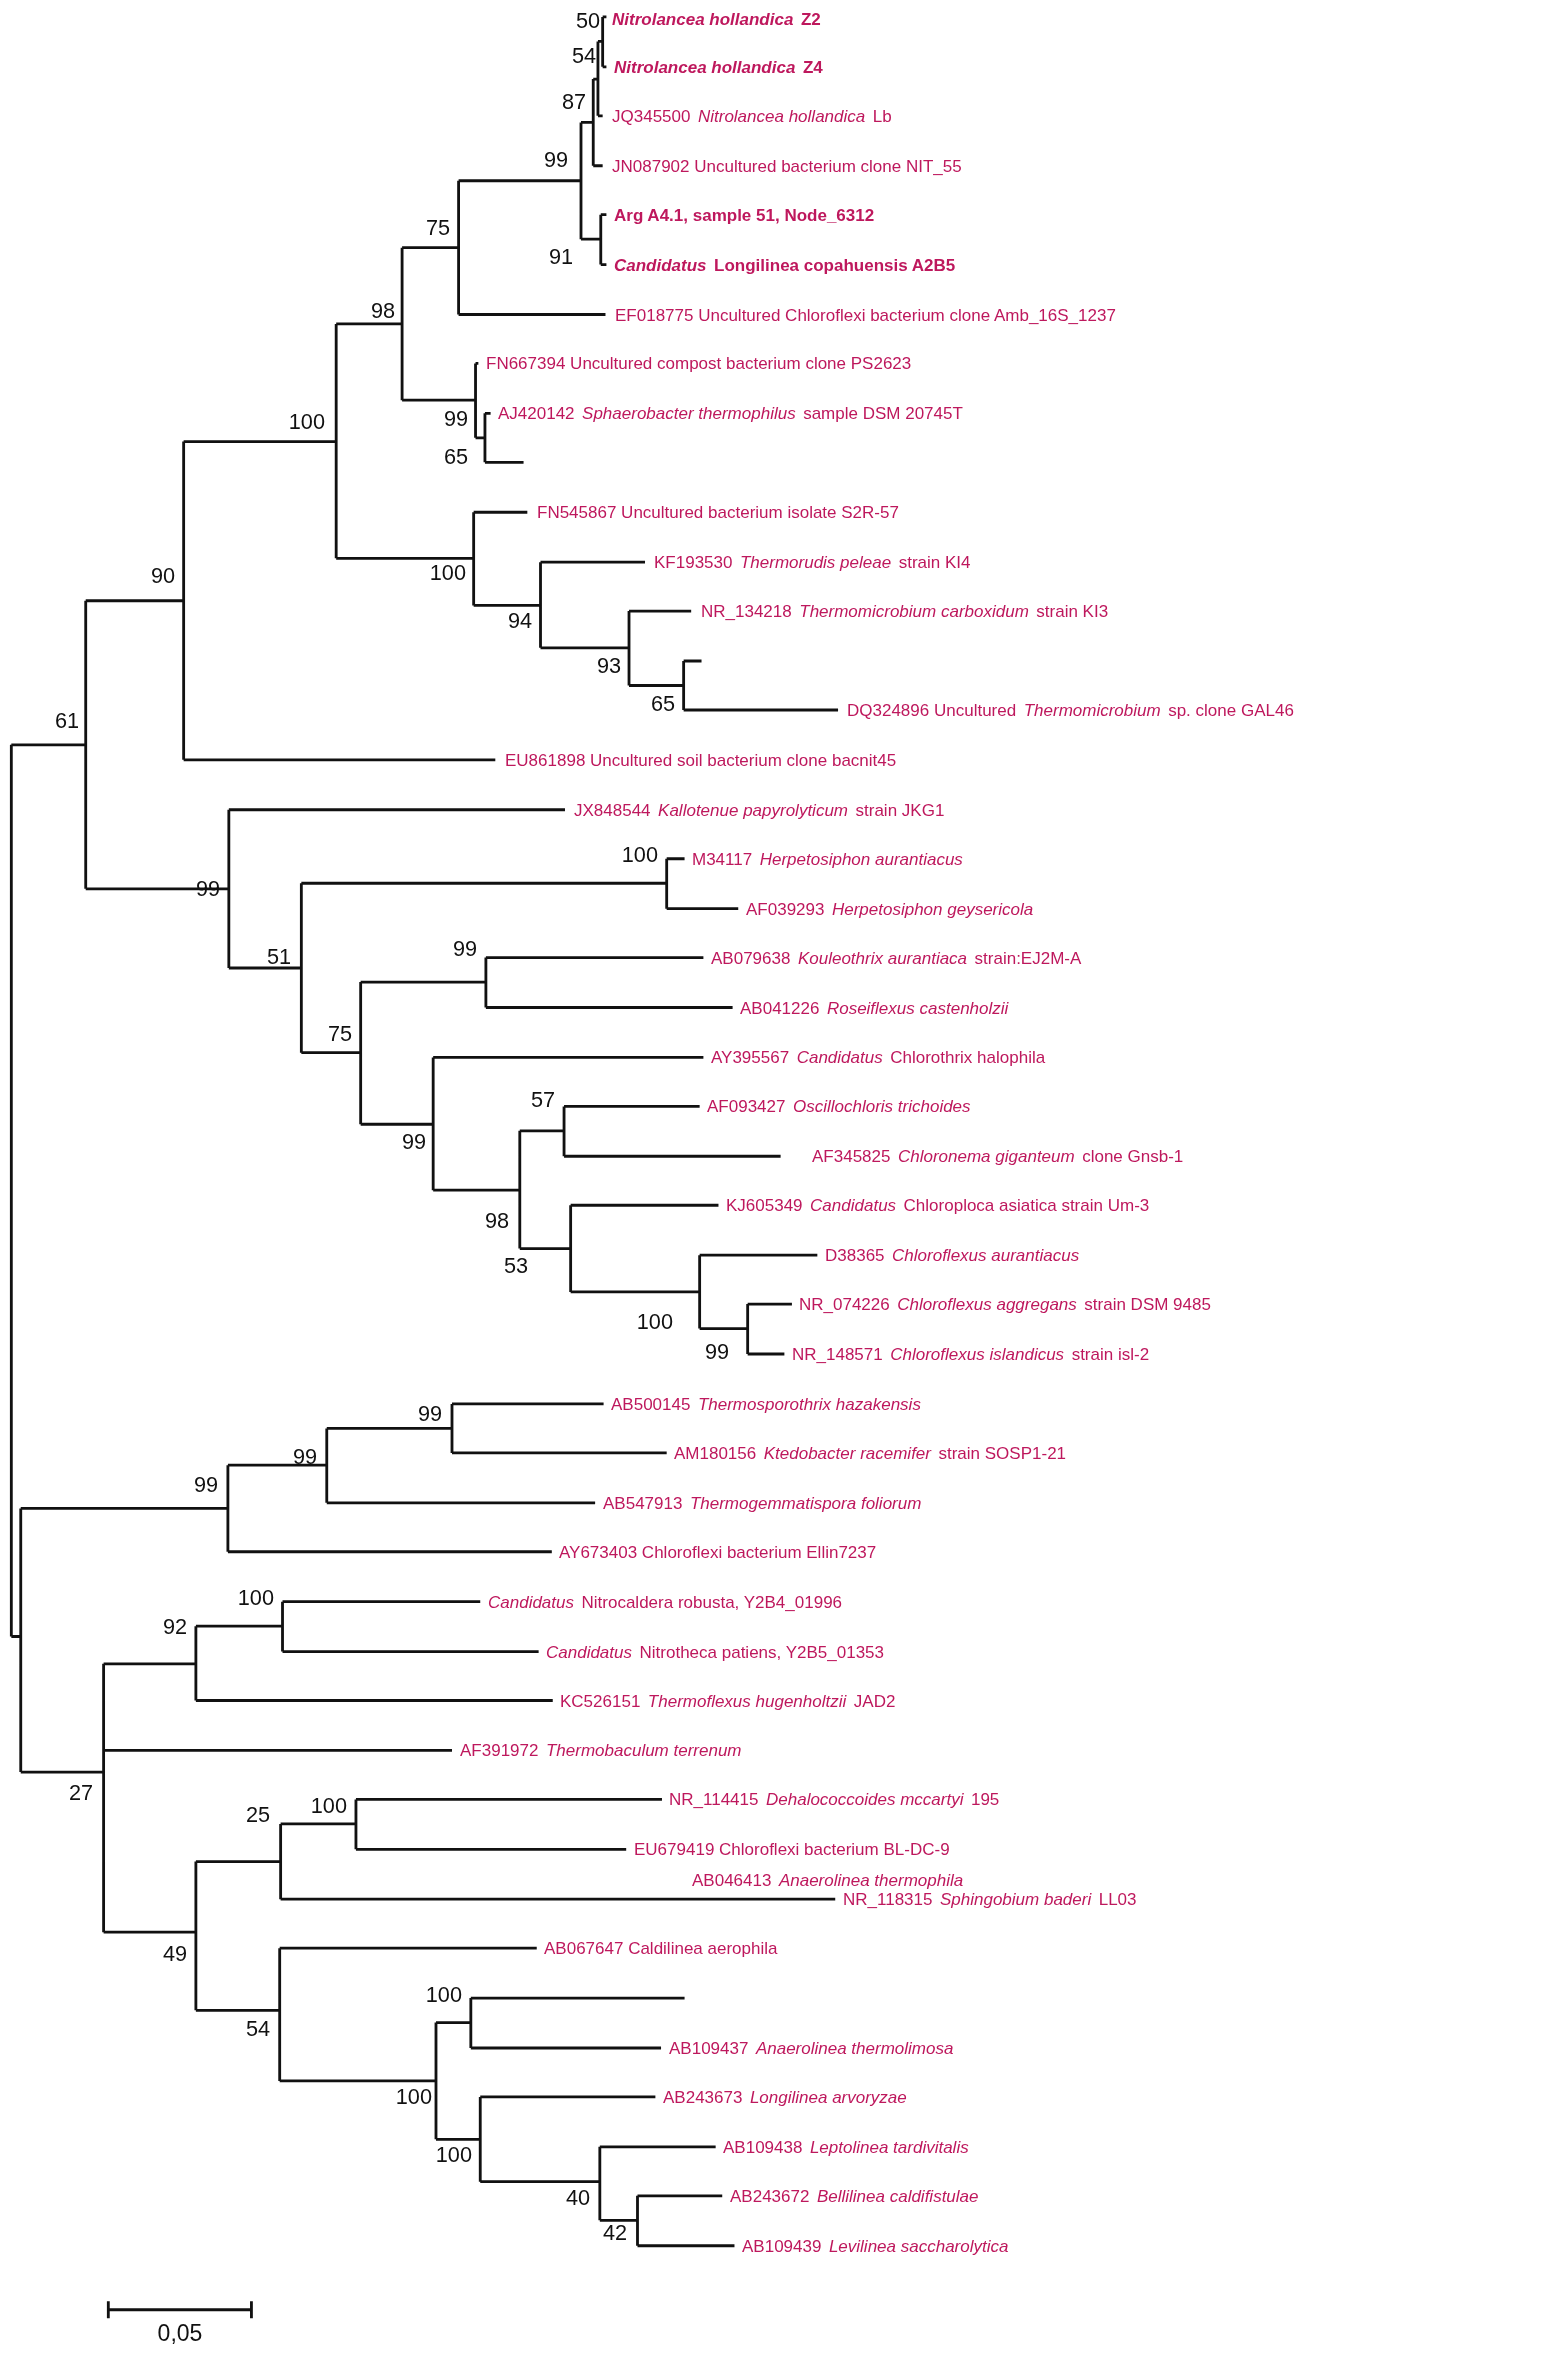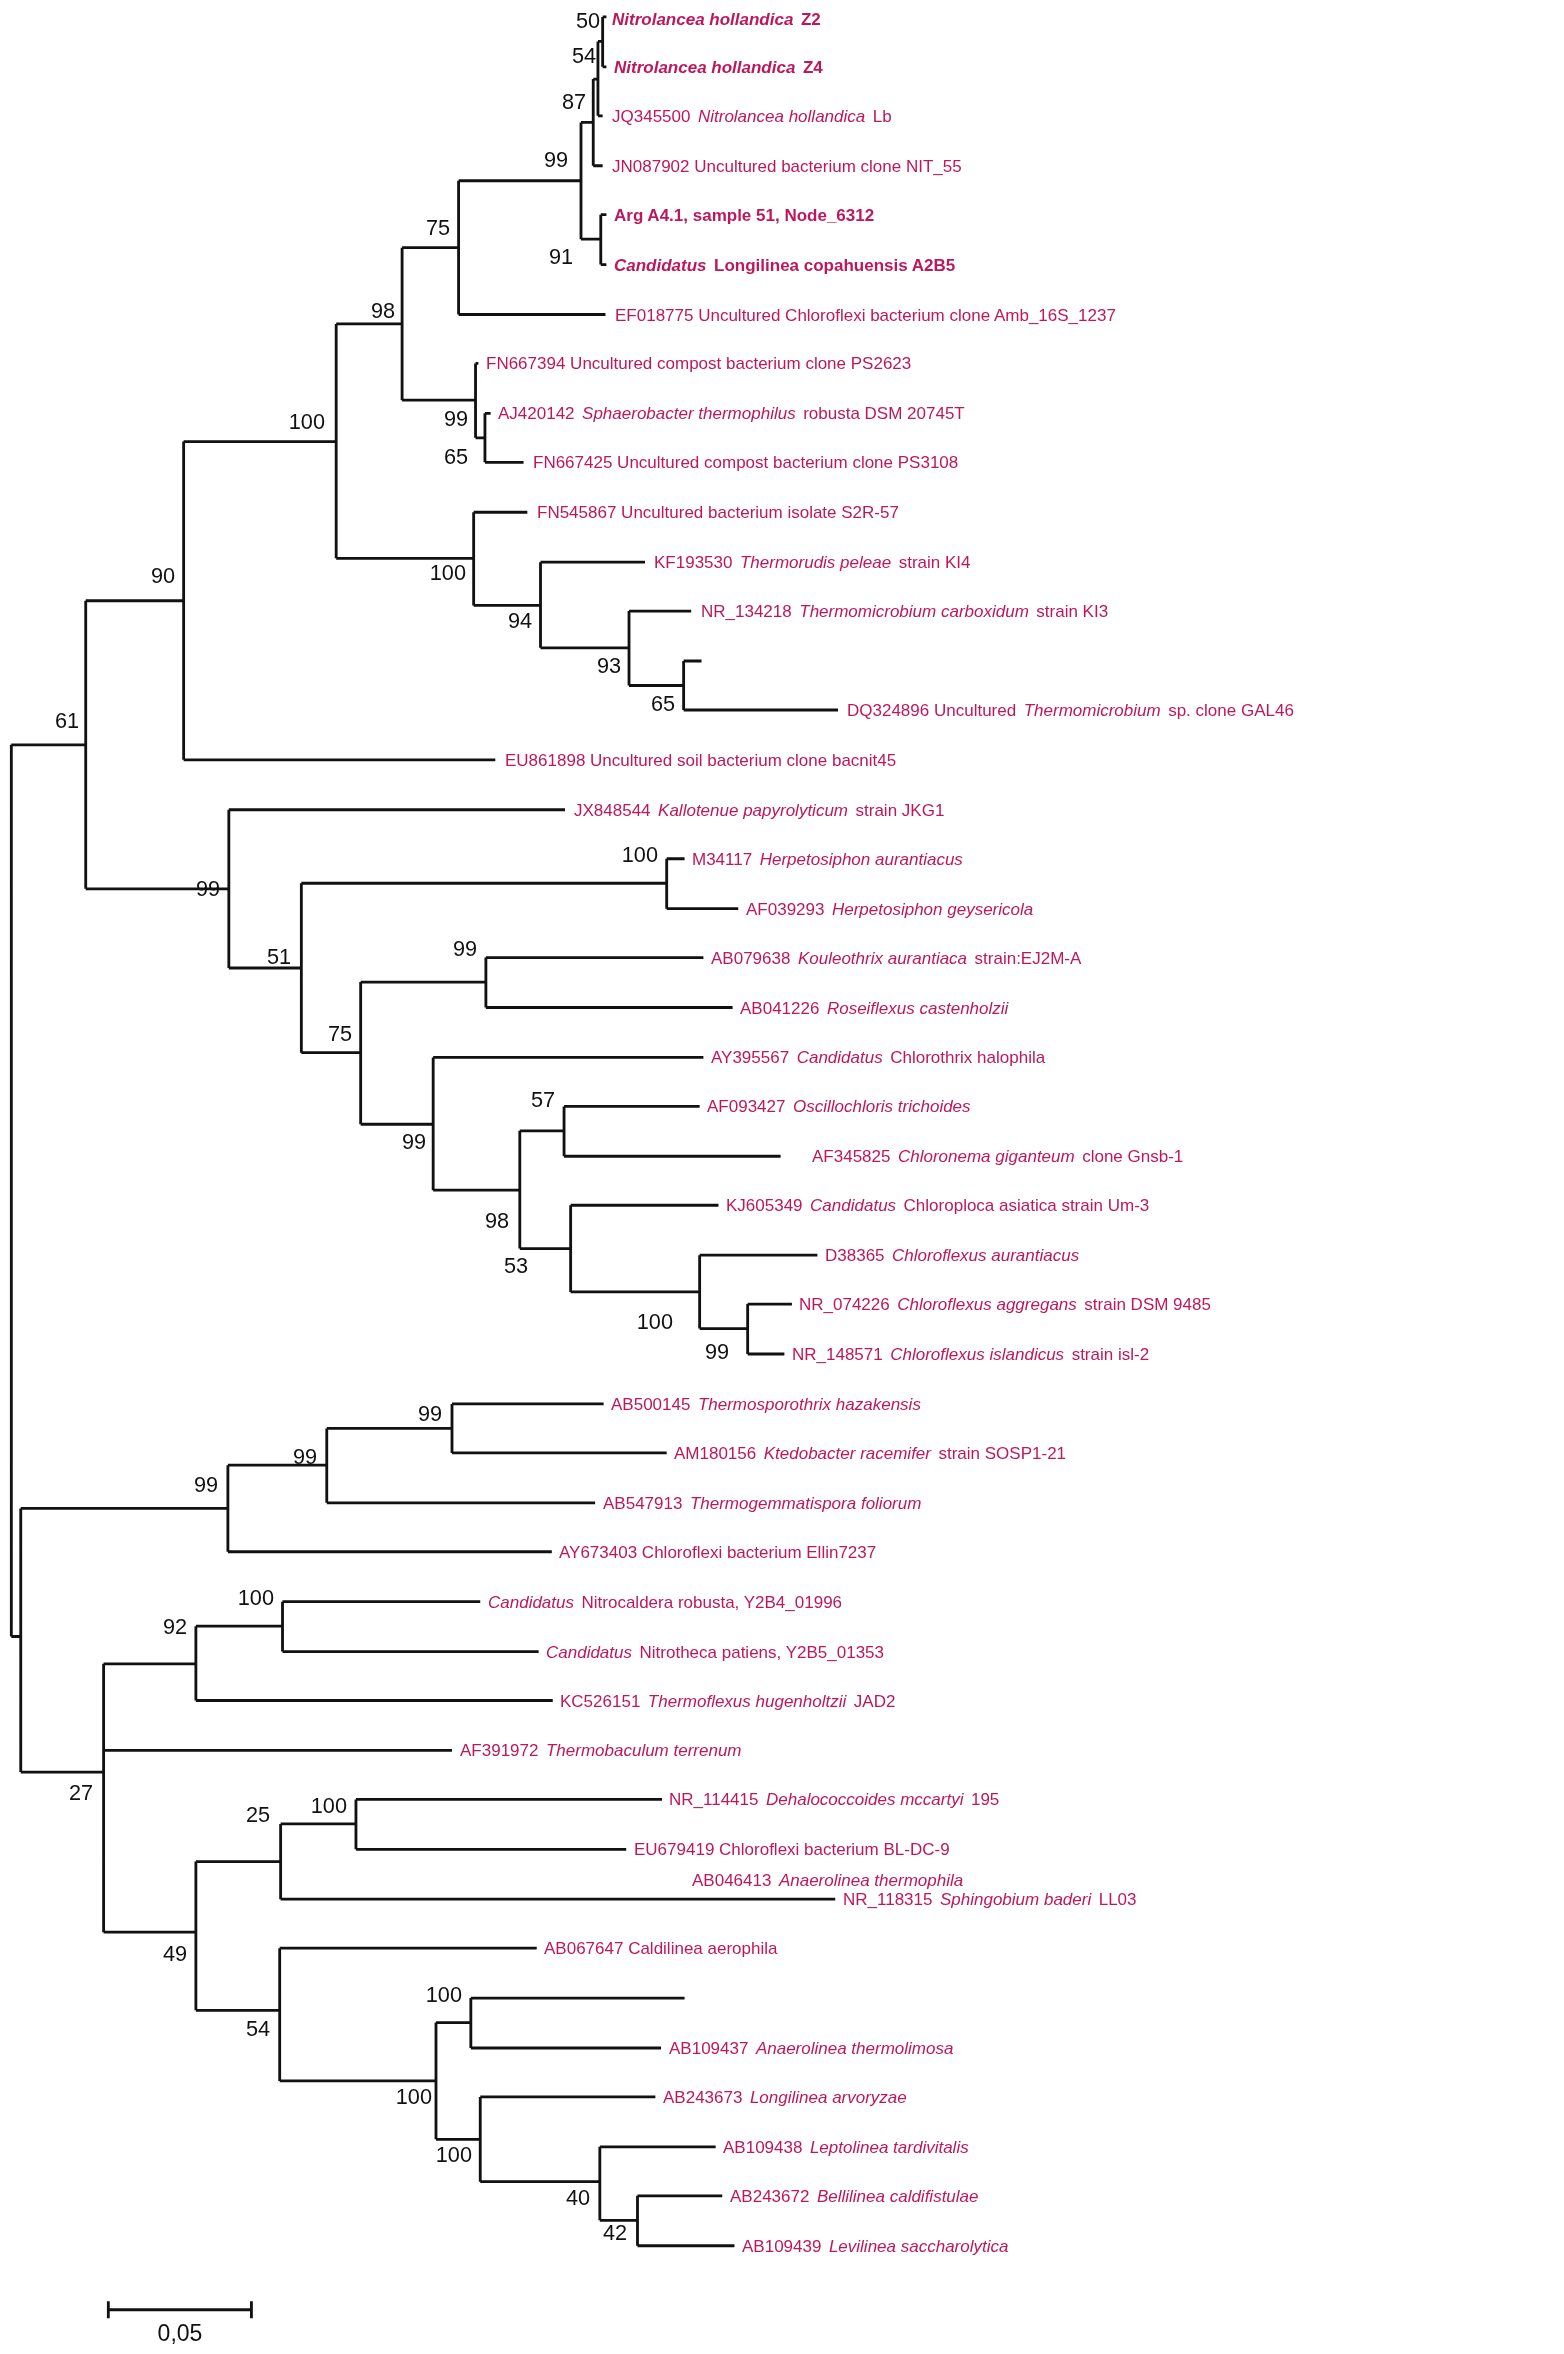--- a/index.html
+++ b/index.html
@@ -61,22 +61,21 @@
   </svg>
 
   <div class="leaf bold" style="left:612px;top:19px"><span class="it">Nitrolancea hollandica</span><span>Z2</span></div>
   <div class="leaf bold" style="left:614px;top:67px"><span class="it">Nitrolancea hollandica</span><span>Z4</span></div>
   <div class="leaf" style="left:612px;top:116px"><span>JQ345500</span><span class="it">Nitrolancea hollandica</span><span>Lb</span></div>
   <div class="leaf" style="left:612px;top:166px"><span>JN087902  Uncultured bacterium clone NIT_55</span></div>
   <div class="leaf bold" style="left:614px;top:215px"><span>Arg A4.1, sample 51, Node_6312</span></div>
   <div class="leaf bold" style="left:614px;top:265px"><span class="it">Candidatus</span><span>Longilinea copahuensis A2B5</span></div>
   <div class="leaf" style="left:615px;top:315px"><span>EF018775  Uncultured Chloroflexi bacterium clone Amb_16S_1237</span></div>
   <div class="leaf" style="left:486px;top:363px"><span>FN667394  Uncultured compost bacterium clone PS2623</span></div>
-  <div class="leaf" style="left:498px;top:413px"><span>AJ420142</span><span class="it">Sphaerobacter thermophilus</span><span>robusta DSM 20745T</span></div>
-  <div class="leaf" style="left:533px;top:462px"><span>FN667425  Uncultured compost bacterium clone PS3108</span></div>
+  <div class="leaf" style="left:498px;top:413px"><span>AJ420142</span><span class="it">Sphaerobacter thermophilus</span><span>sample DSM 20745T</span></div>
   <div class="leaf" style="left:537px;top:512px"><span>FN545867  Uncultured bacterium isolate S2R-57</span></div>
   <div class="leaf" style="left:654px;top:562px"><span>KF193530</span><span class="it">Thermorudis peleae</span><span>strain KI4</span></div>
   <div class="leaf" style="left:701px;top:611px"><span>NR_134218</span><span class="it">Thermomicrobium carboxidum</span><span>strain KI3</span></div>
   <div class="leaf" style="left:847px;top:710px"><span>DQ324896  Uncultured</span><span class="it">Thermomicrobium</span><span>sp. clone GAL46</span></div>
   <div class="leaf" style="left:505px;top:760px"><span>EU861898  Uncultured soil bacterium clone bacnit45</span></div>
   <div class="leaf" style="left:574px;top:810px"><span>JX848544</span><span class="it">Kallotenue papyrolyticum</span><span>strain JKG1</span></div>
   <div class="leaf" style="left:692px;top:859px"><span>M34117</span><span class="it">Herpetosiphon aurantiacus</span></div>
   <div class="leaf" style="left:746px;top:909px"><span>AF039293</span><span class="it">Herpetosiphon geysericola</span></div>
   <div class="leaf" style="left:711px;top:958px"><span>AB079638</span><span class="it">Kouleothrix aurantiaca</span><span>strain:EJ2M-A</span></div>
   <div class="leaf" style="left:740px;top:1008px"><span>AB041226</span><span class="it">Roseiflexus castenholzii</span></div>

